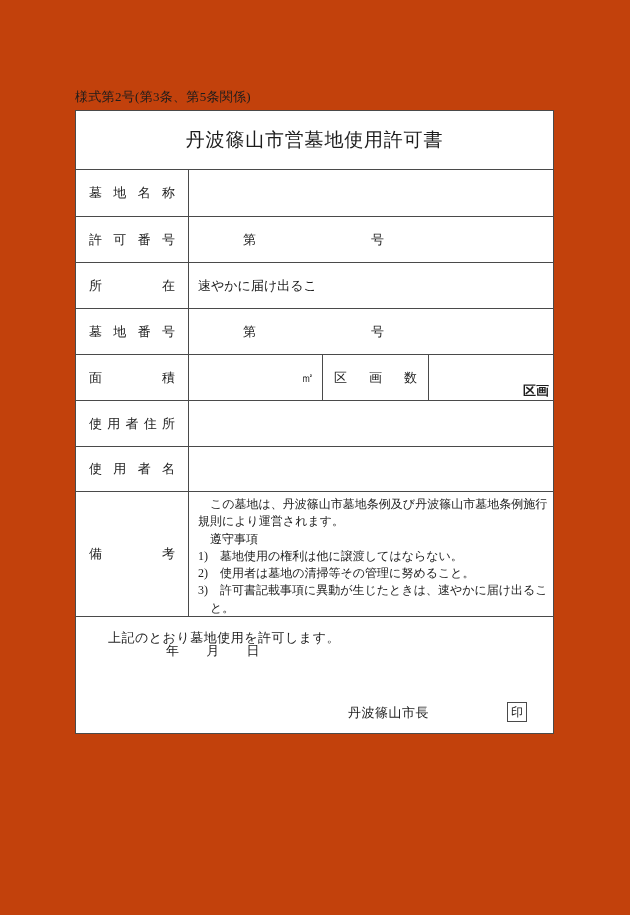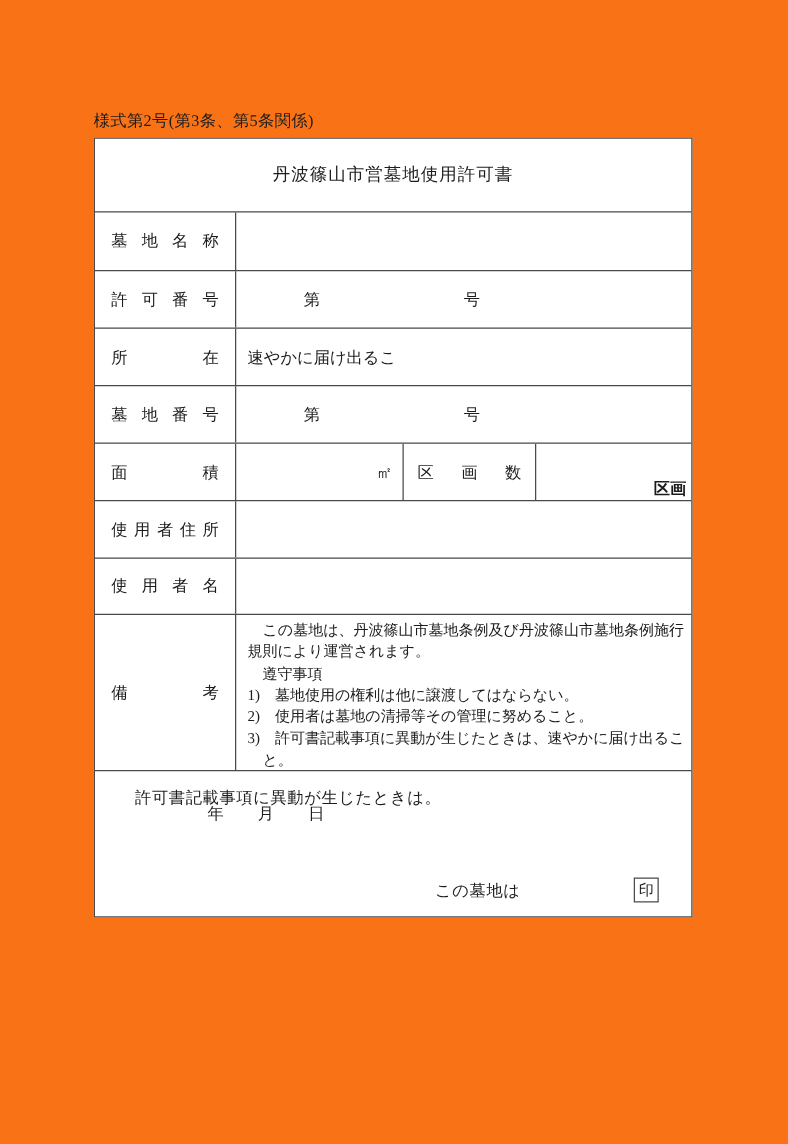--- a/index.html
+++ b/index.html
@@ -5,21 +5,21 @@
   * { margin: 0; padding: 0; box-sizing: border-box; }
   html, body {
     width: 630px; height: 915px;
     background: #ffffff;
     font-family: "Liberation Serif", "DejaVu Serif", serif;
     color: #1c1c1c;
   }
   .page {
     position: relative;
     width: 630px; height: 915px;
-    background: #f97316;
+    background: #c2410c;
     overflow: hidden;
   }
   .form-number {
     position: absolute;
     left: 75px; top: 88px;
     font-size: 13px;
     letter-spacing: 0.3px;
   }
   .doc-table {
     position: absolute;
@@ -32,21 +32,21 @@
     display: flex;
     align-items: stretch;
     border-bottom: 1px solid #4a4a4a;
     font-size: 13px;
   }
   .t-row:last-child { border-bottom: none; }
   .row-title {
     height: 59px;
     align-items: center;
     justify-content: center;
-    font-size: 14px;
+    font-size: 19px;
     letter-spacing: 0.8px;
   }
   .h47 { height: 47px; }
   .h46 { height: 46px; }
   .h45 { height: 45px; }
   .h125 { height: 125px; }
   .h116 { height: 116px; }
   .cell-label {
     flex: none;
     width: 113px;
@@ -264,25 +264,25 @@
 　遵守事項
 1)　墓地使用の権利は他に譲渡してはならない。
 2)　使用者は墓地の清掃等その管理に努めること。
 3)　許可書記載事項に異動が生じたときは、速やかに届け出るこ
 　と。</div>
       </div>
     </div>
 
     <div class="t-row h116">
       <div class="bottom-section" style="flex:1;">
-        <div class="grant-line">許可書記載事項に異動が生じたときは。</div>
+        <div class="grant-line">上記のとおり墓地使用を許可します。</div>
         <div class="date-line">
           <span class="date-unit">年</span>
           <span class="date-unit">月</span>
           <span class="date-unit">日</span>
         </div>
-        <div class="mayor-line">この墓地は</div>
+        <div class="mayor-line">丹波篠山市長</div>
         <div class="seal-box">印</div>
       </div>
     </div>
 
   </div>
 </div>
 
 </body></html>

